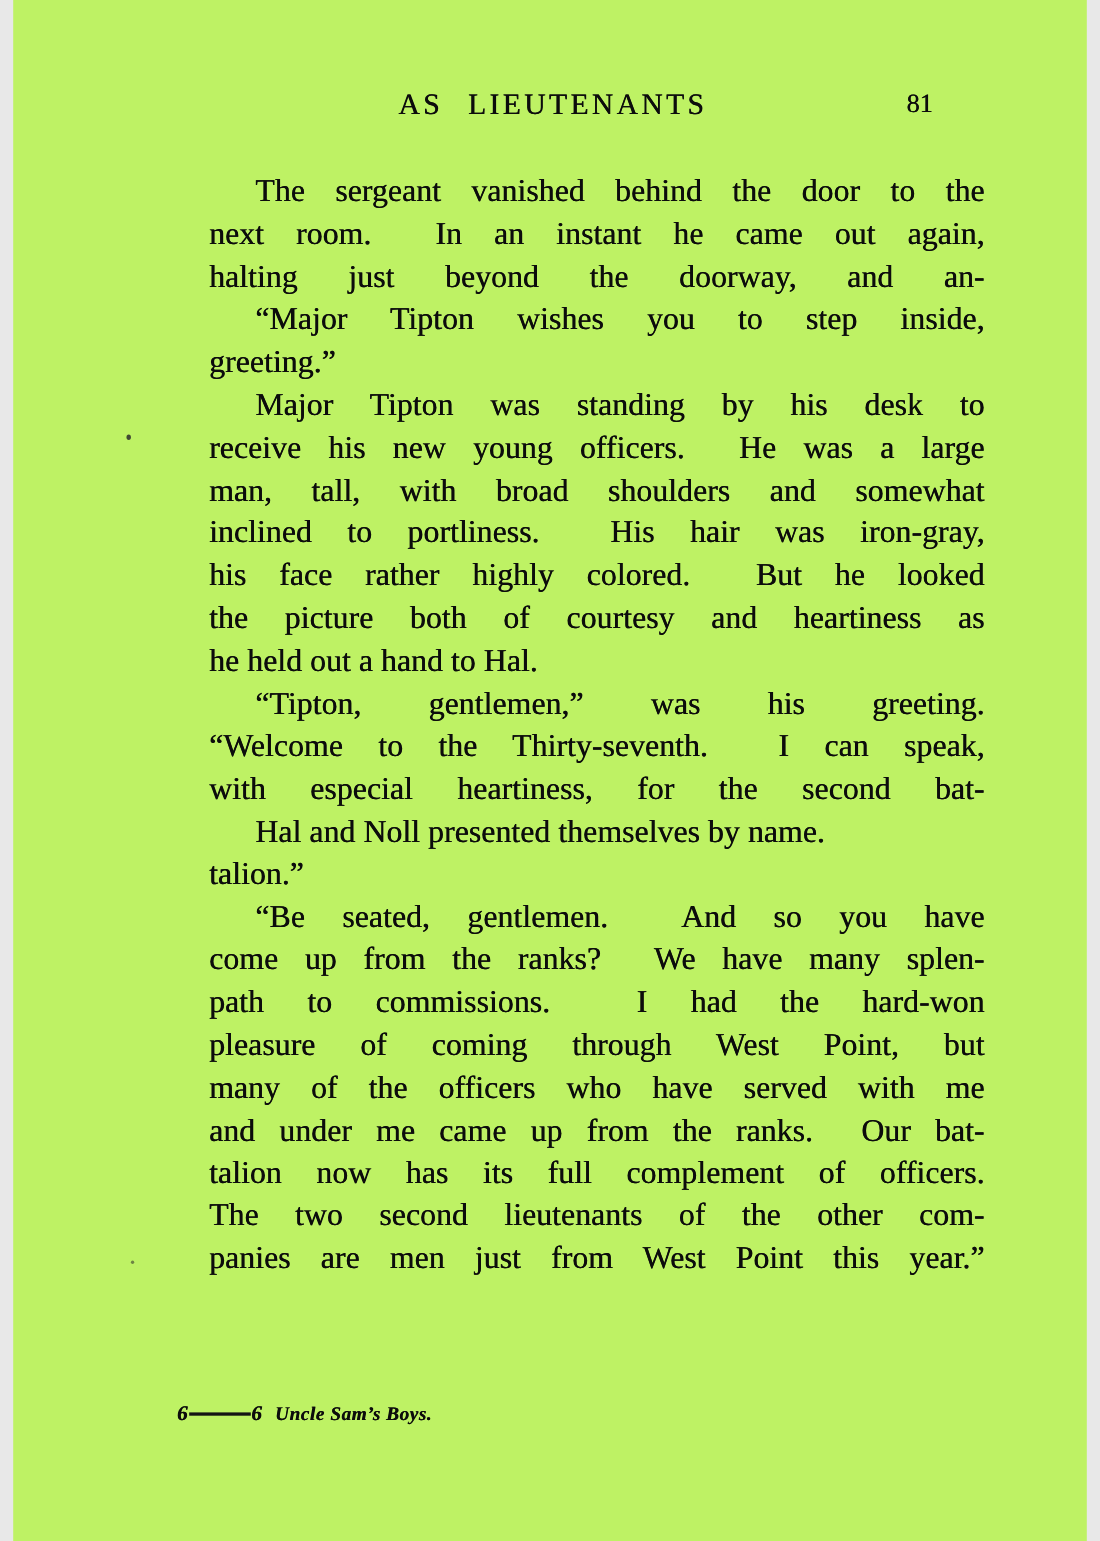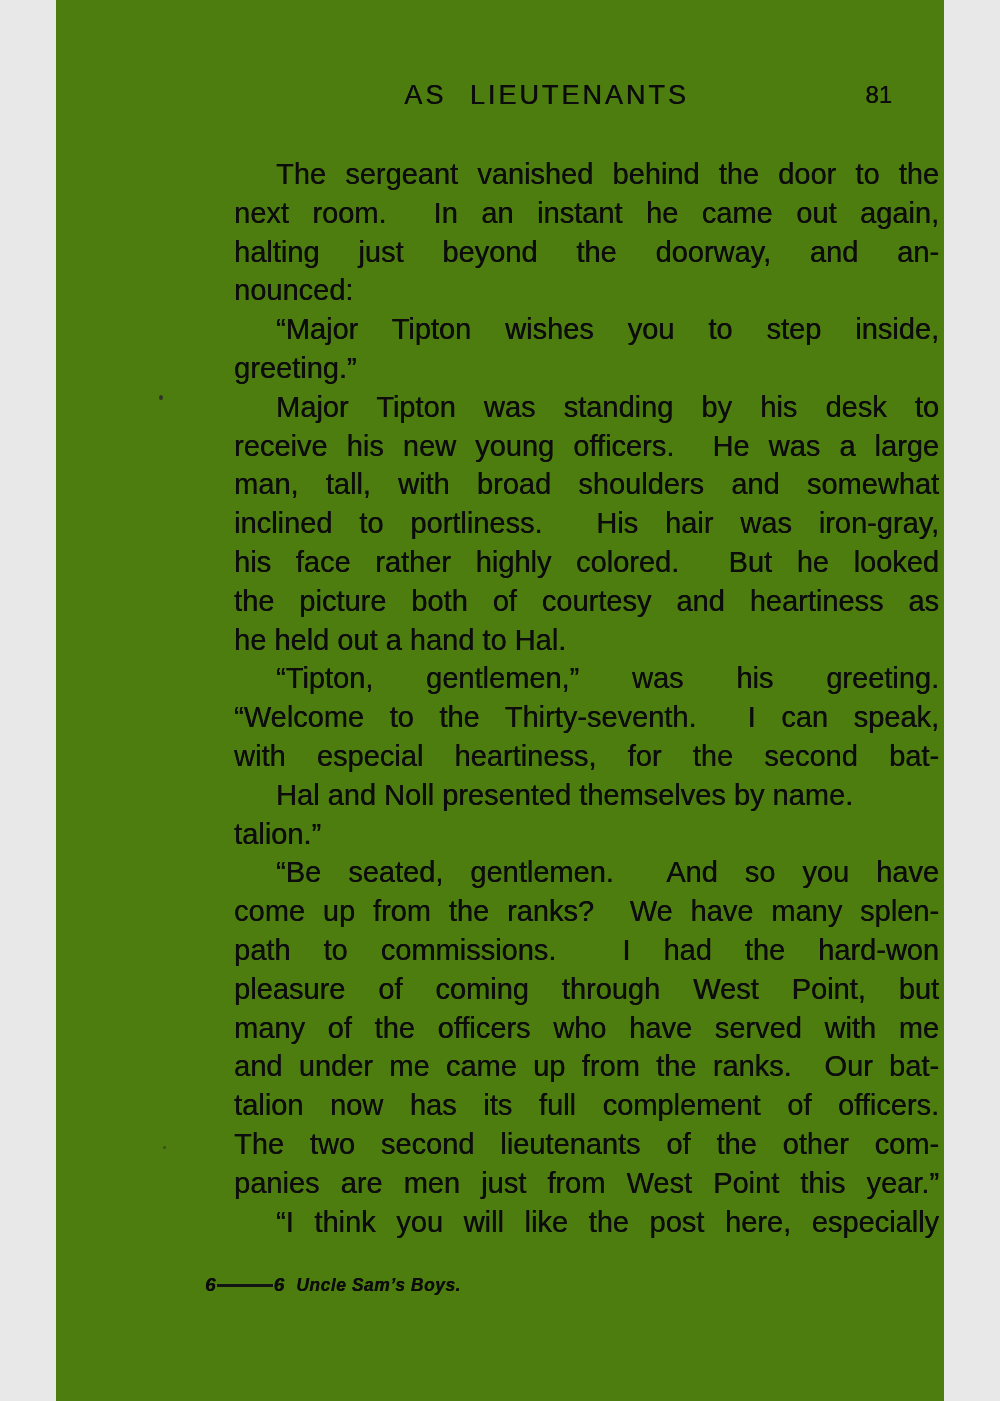--- a/index.html
+++ b/index.html
@@ -2,26 +2,26 @@
 <html><head>
 <meta charset="utf-8">
 <style>
   html, body {
     margin: 0;
     padding: 0;
     background: #e8e8e8;
   }
   .page {
     position: relative;
-    width: 888px;
+    width: 976px;
     height: 1401px;
     margin: 0 auto;
-    background: #4d7c0f;
+    background: #bef264;
     color: #0c0c0c;
-    font-family: Liberation Sans, sans-serif;
+    font-family: Liberation Serif, serif;
     overflow: hidden;
   }
   
   .header {
     position: absolute;
     top: 80px;
     left: 138px;
     width: 705px;
     height: 34px;
   }
@@ -104,21 +104,20 @@
 
   <div class="header">
     <span class="running-title">AS LIEUTENANTS</span>
     <span class="page-number">81</span>
   </div>
 
   <div class="body-text">
       <div class="line indent">The sergeant vanished behind the door to the</div>
       <div class="line">next room.&nbsp; In an instant he came out again,</div>
       <div class="line">halting just beyond the doorway, and an-</div>
-      <div class="line flush">nounced:</div>
       <div class="line indent">“Major Tipton wishes you to step inside,</div>
       <div class="line flush">greeting.”</div>
       <div class="line indent">Major Tipton was standing by his desk to</div>
       <div class="line">receive his new young officers.&nbsp; He was a large</div>
       <div class="line">man, tall, with broad shoulders and somewhat</div>
       <div class="line">inclined to portliness.&nbsp; His hair was iron-gray,</div>
       <div class="line">his face rather highly colored.&nbsp; But he looked</div>
       <div class="line">the picture both of courtesy and heartiness as</div>
       <div class="line flush">he held out a hand to Hal.</div>
       <div class="line indent">“Tipton, gentlemen,” was his greeting.</div>
@@ -128,21 +127,20 @@
       <div class="line flush">talion.”</div>
       <div class="line indent">“Be seated, gentlemen.&nbsp; And so you have</div>
       <div class="line">come up from the ranks?&nbsp; We have many splen-</div>
       <div class="line">path to commissions.&nbsp; I had the hard-won</div>
       <div class="line">pleasure of coming through West Point, but</div>
       <div class="line">many of the officers who have served with me</div>
       <div class="line">and under me came up from the ranks.&nbsp; Our bat-</div>
       <div class="line">talion now has its full complement of officers.</div>
       <div class="line">The two second lieutenants of the other com-</div>
       <div class="line">panies are men just from West Point this year.”</div>
-      <div class="line indent">“I think you will like the post here, especially</div>
     </div>
 
   <div class="footer">
     <span class="sig-num">6</span><span class="sig-dash"></span><span class="sig-num">6</span><span class="series-title">Uncle Sam’s Boys.</span>
   </div>
 
   <div class="speck speck-1"></div>
   <div class="speck speck-2"></div>
 
 </div>

